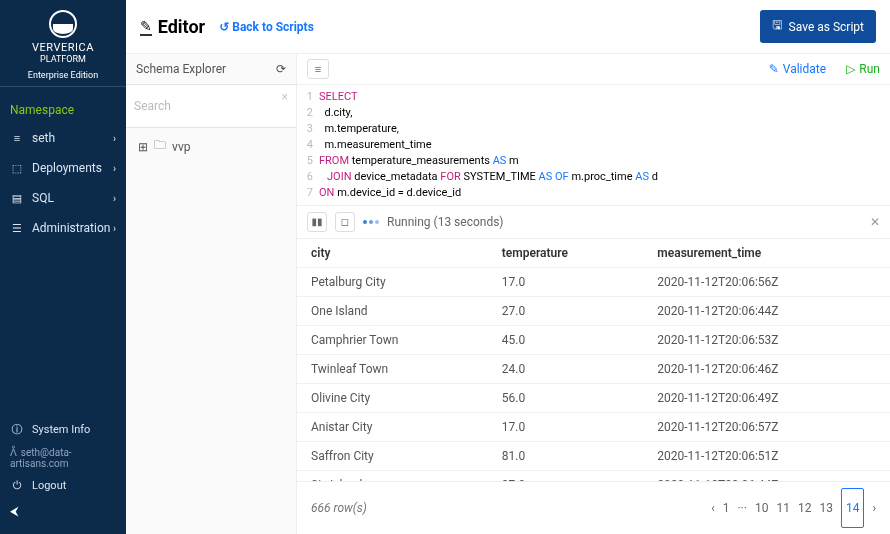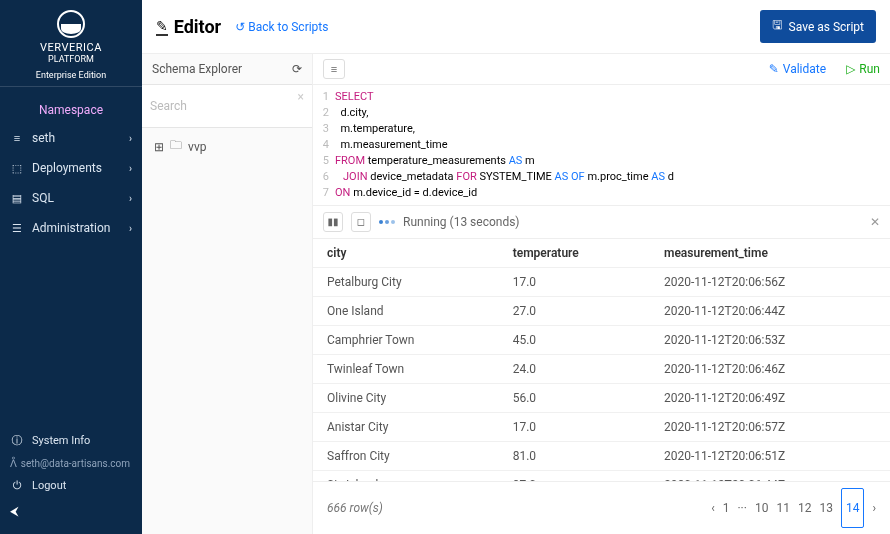--- a/index.html
+++ b/index.html
@@ -1,42 +1,42 @@
 <!DOCTYPE html>
 <html><head>
 <meta charset="utf-8">
 <style>
 * { box-sizing: border-box; margin: 0; padding: 0; font-family: -apple-system, BlinkMacSystemFont, "Segoe UI", Roboto, sans-serif; }
 html, body { width: 890px; height: 534px; overflow: hidden; background: #fff; }
 
 .app { display: flex; width: 100%; height: 100%; }
 
-.sidebar { width: 142px; background: #0c2a4a; color: #fff; display: flex; flex-direction: column; font-size: 12px; }
+.sidebar { width: 126px; background: #0c2a4a; color: #fff; display: flex; flex-direction: column; font-size: 12px; }
 .logo-area { padding: 10px 0 6px; text-align: center; }
 .logo-circle { width: 28px; height: 28px; border: 2px solid #fff; border-radius: 50%; margin: 0 auto 4px; position: relative; overflow: hidden; }
 .logo-wave { position: absolute; bottom: 2px; left: 2px; right: 2px; height: 10px; background: #fff; border-radius: 0 0 50% 50%; }
 .brand { font-size: 11px; line-height: 1.1; letter-spacing: 0.5px; }
 .brand-sub { font-size: 9px; }
 .edition { font-size: 9px; margin-top: 6px; padding-bottom: 6px; border-bottom: 1px solid rgba(255,255,255,0.15); }
-.ns-label { padding: 10px 4px 6px; font-size: 12px; color: #f0abfc; text-align: center; }
+.ns-label { padding: 10px 10px 6px; font-size: 12px; color: #84cc16; }
 .nav-item { display: flex; align-items: center; padding: 8px 10px; cursor: pointer; color: #dbe5f0; }
 .nav-item .ico { width: 14px; margin-right: 8px; text-align: center; font-size: 11px; }
 .nav-item .chev { margin-left: auto; font-size: 10px; }
 .sidebar-bottom { margin-top: auto; padding-bottom: 10px; }
 .sidebar-bottom .nav-item { padding: 6px 10px; font-size: 11px; }
 .user-line { padding: 4px 10px; font-size: 10px; color: #8fa3bb; }
 .collapse-btn { padding: 6px 10px; }
 
 .main { flex: 1; display: flex; flex-direction: column; }
 
 .topbar { display: flex; align-items: center; padding: 10px 14px; border-bottom: 1px solid #eee; }
 .editor-title { display: flex; align-items: center; gap: 6px; }
 .editor-title .pen { font-size: 14px; border-bottom: 2px solid #333; }
 .editor-title h1 { font-size: 18px; font-weight: 700; }
-.back-link { margin-left: 14px; color: #1677ff; font-size: 12px; cursor: pointer; }
+.back-link { margin-left: 14px; color: #1677ff; font-size: 12px; cursor: pointer; font-weight: bold; }
 .save-btn { margin-left: auto; background: #0f4c9c; color: #fff; border: none; padding: 6px 12px; border-radius: 3px; font-size: 12px; cursor: pointer; display: flex; gap: 6px; align-items: center; }
 
 .workarea { flex: 1; display: flex; min-height: 0; }
 
 .schema-panel { width: 171px; border-right: 1px solid #eee; display: flex; flex-direction: column; background: #fafafa; }
 .schema-head { display: flex; align-items: center; justify-content: space-between; padding: 8px 10px; font-size: 12px; color: #555; }
 .schema-head .reload { cursor: pointer; }
 .schema-search { border: 1px solid #e5e5e5; background: #fff; padding: 14px 8px; font-size: 12px; color: #bbb; width: calc(100% - 0px); border-left: none; border-right: none; position: relative; }
 .schema-search .x { position: absolute; right: 8px; top: 5px; color: #ccc; cursor: pointer; }
 .schema-tree { padding: 8px 12px; font-size: 12px; color: #555; }

